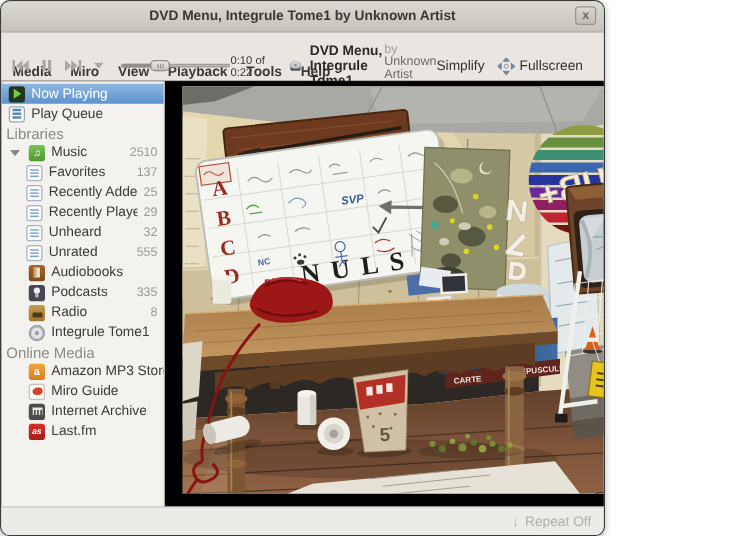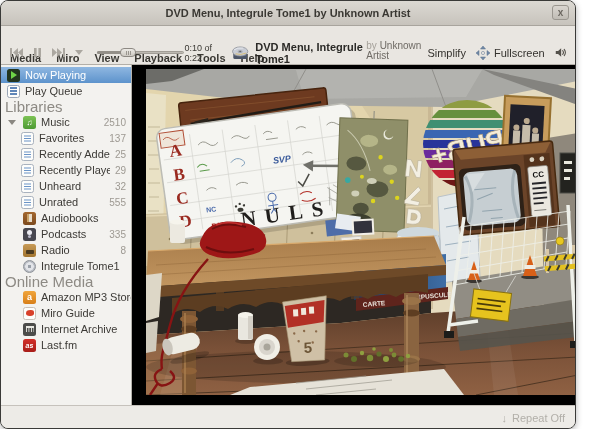--- a/index.html
+++ b/index.html
@@ -1,18 +1,18 @@
 <!DOCTYPE html>
 <html><head>
 <meta charset="utf-8">
 <style>
   html,body{margin:0;padding:0;background:#fff;}
   *{box-sizing:border-box;}
   body{font-family:"Liberation Sans",sans-serif;-webkit-font-smoothing:antialiased;}
-  .window{position:relative;width:576px;height:429px;border:1px solid #3a3a38;border-radius:8px;overflow:hidden;background:#e9e6e1;box-shadow:0 2px 6px rgba(0,0,0,.3);}
+  .window{position:relative;width:484px;height:429px;border:1px solid #3a3a38;border-radius:8px;overflow:hidden;background:#e9e6e1;box-shadow:0 2px 6px rgba(0,0,0,.3);}
   
   .titlebar{position:relative;height:25px;background:linear-gradient(#dcd9d3,#c7c3bc);border-bottom:1px solid #a8a49d;display:flex;align-items:center;justify-content:center;}
   .title{font-size:11px;font-weight:bold;color:#3a3833;}
   .closebtn{position:absolute;right:6px;top:4px;width:17px;height:15px;border:1px solid #9a968f;border-radius:3px;background:linear-gradient(#d9d5cf,#c0bcb5);color:#6b6760;font-size:10px;font-weight:bold;line-height:13px;text-align:center;cursor:default;}
   
   .menubar{height:15px;display:flex;align-items:center;gap:15px;padding:0 9px;background:#e9e6e1;font-size:11px;font-weight:bold;color:#3b3934;}
   .menubar span{cursor:default;margin-top:48px;}
   
   .toolbar{height:24px;display:flex;align-items:center;padding:0 8px;background:#e9e6e1;border-bottom:1px solid #b3afa8;}
   .transport{display:flex;align-items:center;gap:9px;}
@@ -35,21 +35,21 @@
   .fullscreen{display:flex;align-items:center;gap:4px;margin-right:10px;cursor:default;}
   .fullscreen .fslabel{font-size:11px;color:#34322e;}
   
   .content{display:flex;height:340px;background:#000;}
   .sidebar{width:131px;background:#f3f2ef;border-right:1px solid #b5b2ac;padding-top:2px;overflow:hidden;flex:none;}
   .row{display:flex;align-items:center;height:16px;padding-left:6px;gap:5px;font-size:11px;color:#3c3a36;cursor:default;}
   .row .lbl{white-space:nowrap;overflow:hidden;}
   .row .cnt{margin-left:auto;padding-right:5px;font-size:10px;color:#9d9992;}
   .row.sel{background:linear-gradient(#8fb7e1,#5d93cc);color:#fff;text-align:right;}
   .row.bold .lbl{font-weight:normal;}
-  .hdr{height:15px;display:flex;align-items:center;padding-left:4px;font-size:15px;color:#8d8a84;cursor:default;}
+  .hdr{height:15px;display:flex;align-items:center;padding-left:4px;font-size:12px;color:#8d8a84;cursor:default;}
   .lvl1{padding-left:5px;}
   .lvl2{padding-left:20px;}
   .exp{width:12px;flex:none;display:flex;align-items:center;justify-content:center;}
   .tri-open{width:0;height:0;border-left:4px solid transparent;border-right:4px solid transparent;border-top:5px solid #8a8781;}
   .tri-closed{width:0;height:0;border-top:4px solid transparent;border-bottom:4px solid transparent;border-left:5px solid #8a8781;}
   .si{width:13px;height:13px;border-radius:2.5px;flex:none;display:flex;align-items:center;justify-content:center;font-size:8px;font-weight:bold;color:#fff;position:relative;}
   .i-np{background:#23351f;} .i-np b{width:0;height:0;border-top:4px solid transparent;border-bottom:4px solid transparent;border-left:6px solid #6fd348;margin-left:1px;}
   .i-pq{background:#fdfdfb;border:1px solid #9aa6b6;} .i-pq b{display:block;width:7px;height:1.5px;background:#5f86b8;box-shadow:0 3px 0 #5f86b8,0 -3px 0 #5f86b8;}
   .i-mu{background:linear-gradient(#7cc254,#4e9a34);} 
   .i-pl{background:#fdfdfb;border:1px solid #a9b2be;} .i-pl b{display:block;width:7px;height:1px;background:#6a94c8;box-shadow:0 2.5px 0 #6a94c8,0 -2.5px 0 #6a94c8;}

